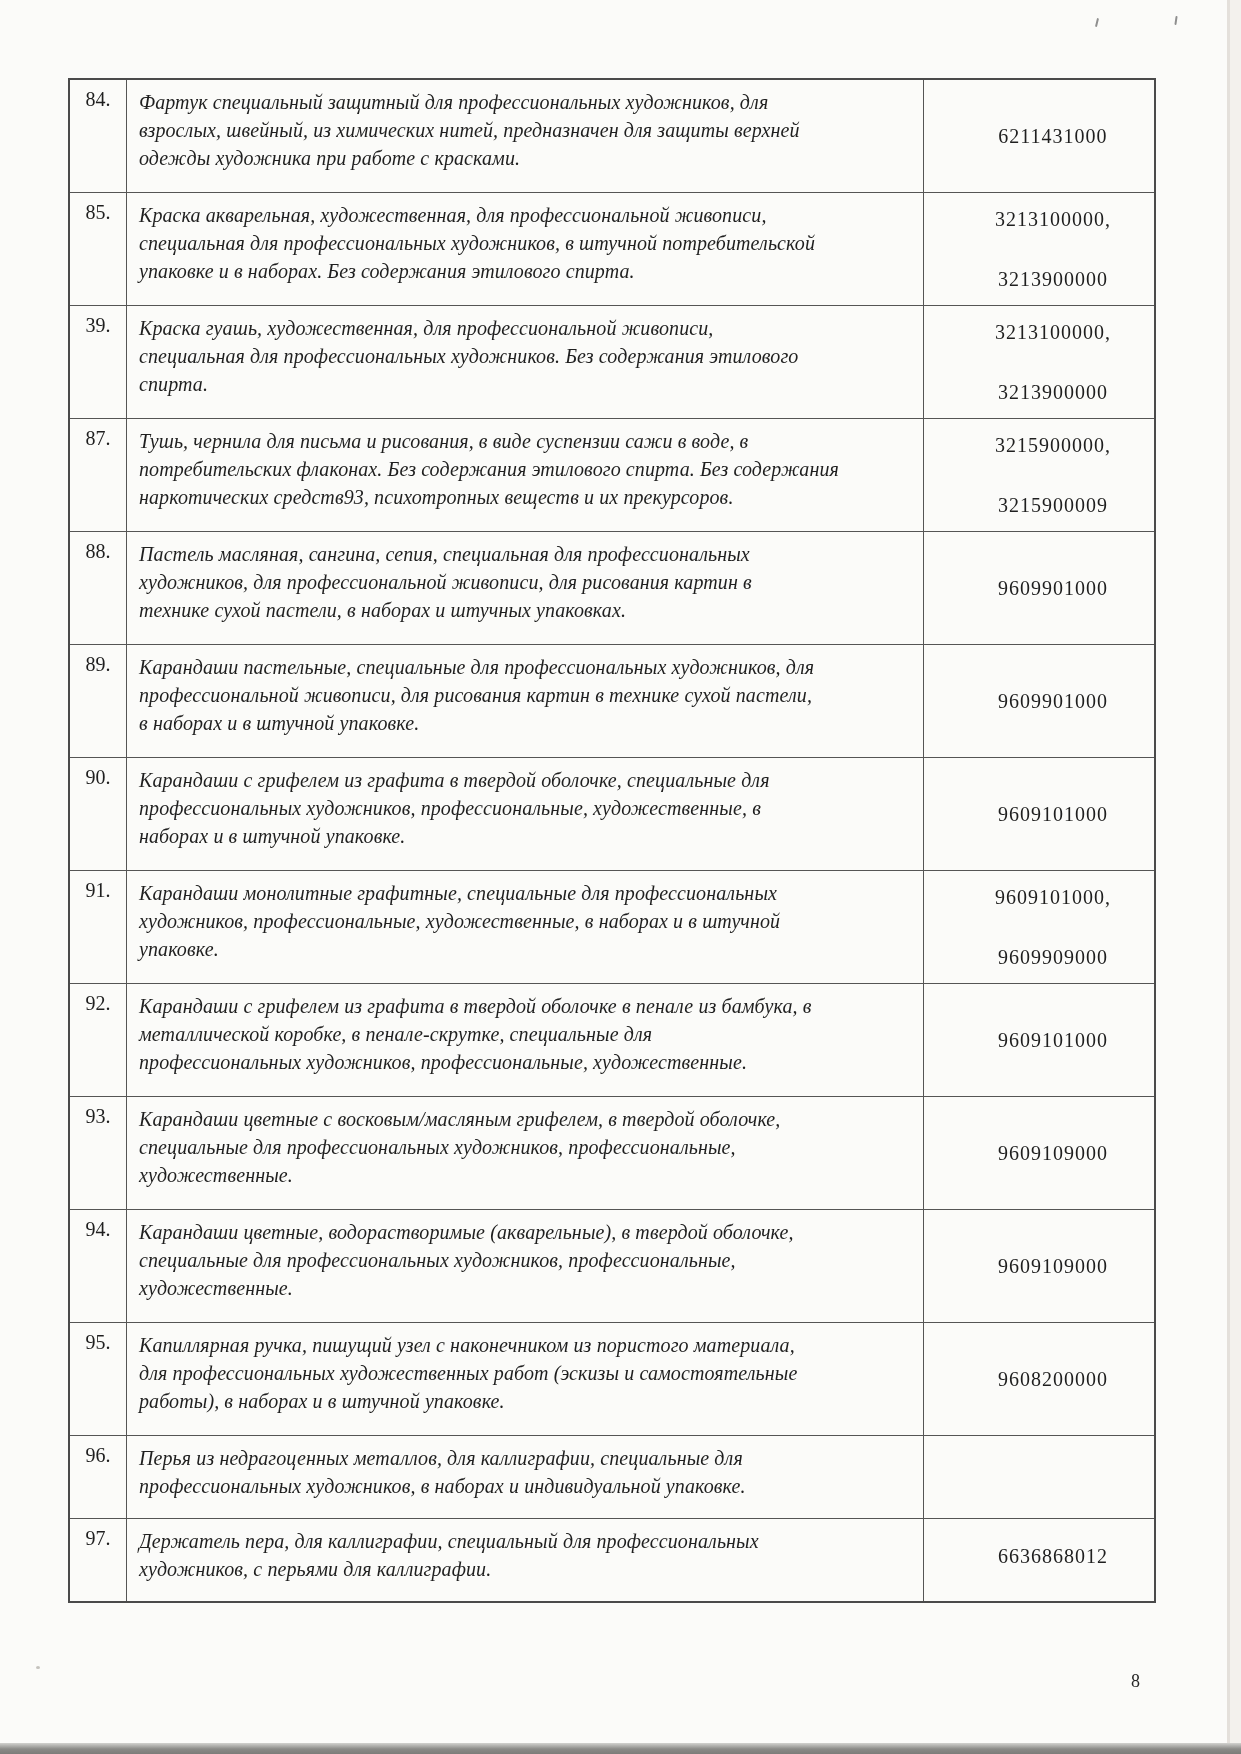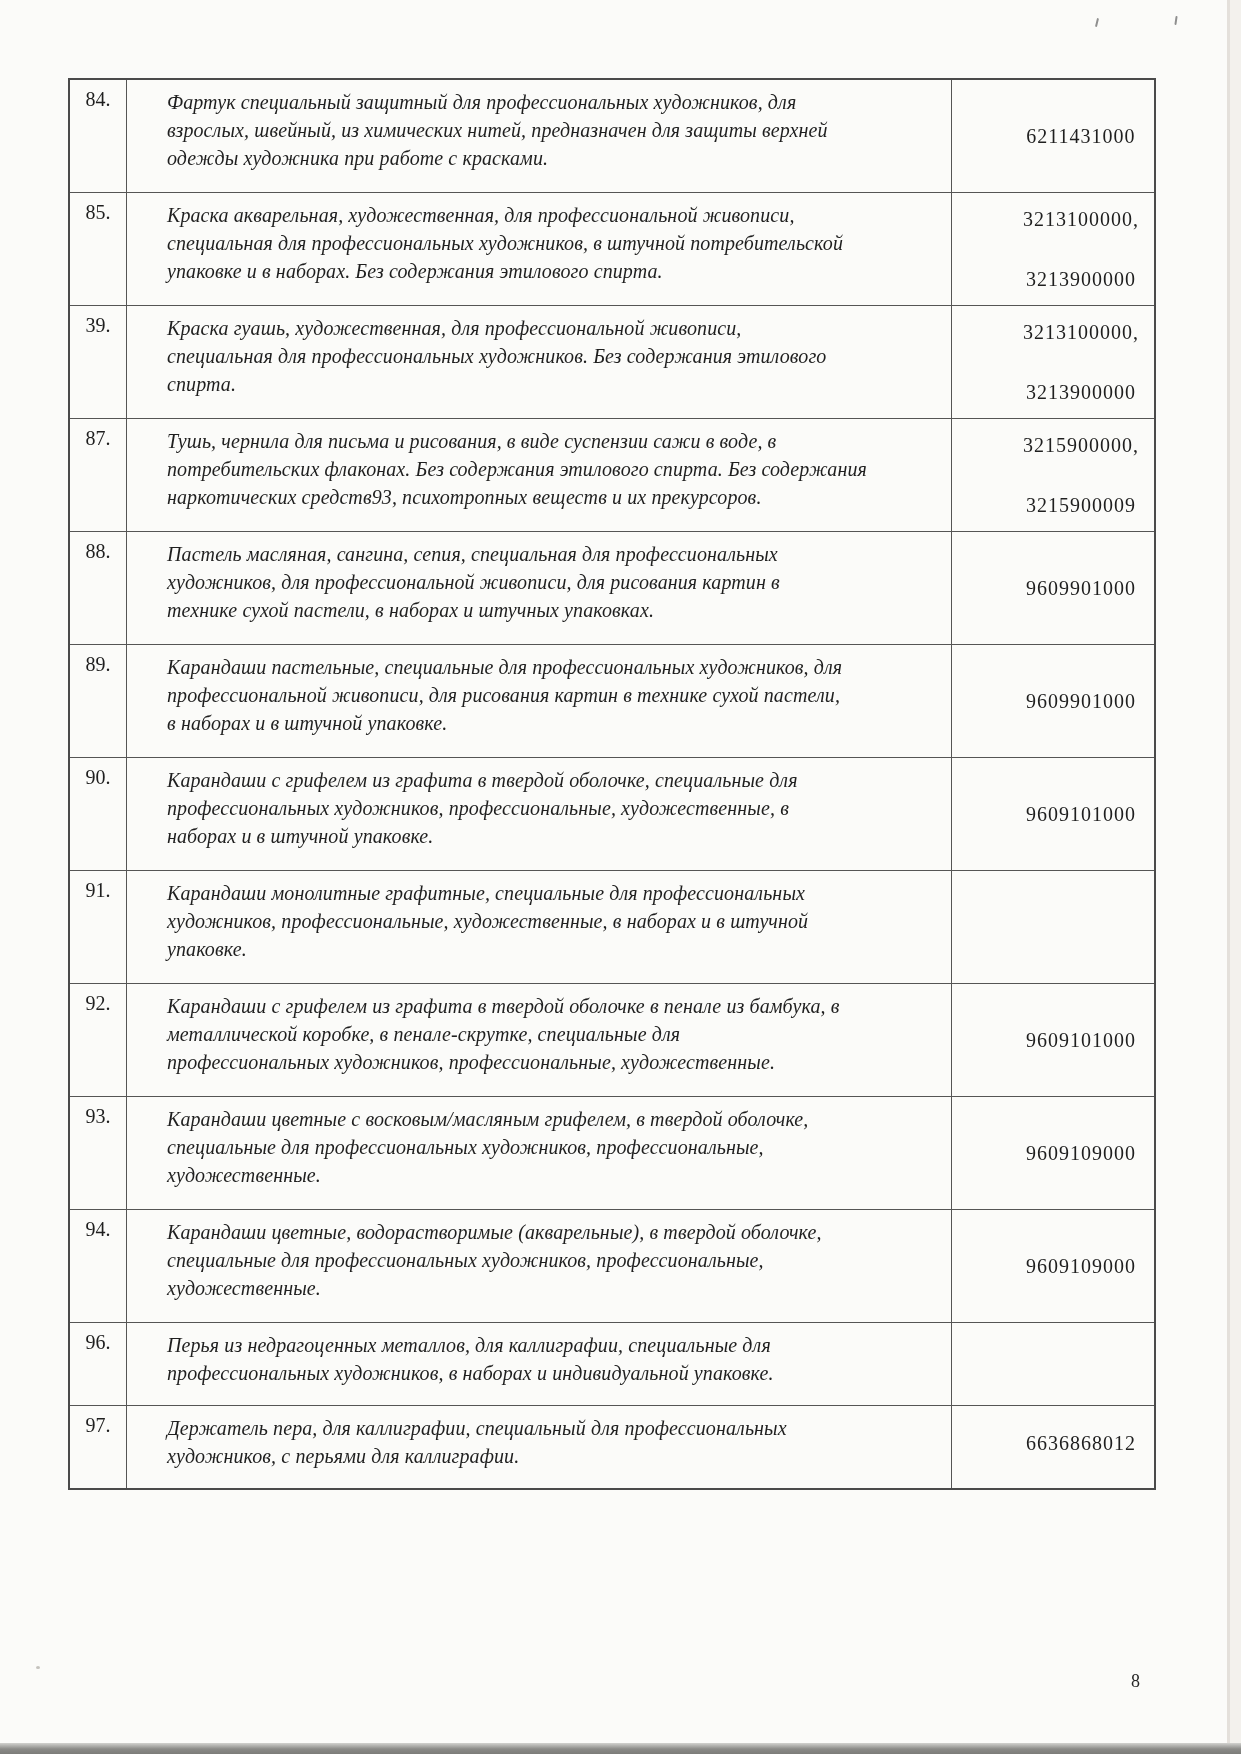--- a/index.html
+++ b/index.html
@@ -54,21 +54,20 @@
     left:68px; top:78px;
     width:1084px;
     border:2px solid #4a4a4a;
     border-bottom-width:2px;
     background:transparent;
   }
   .row{
     display:flex;
     min-height:112px;
     border-bottom:1px solid #555;
-    gap:28px;
   }
   .row:last-child{ border-bottom:none; }
   .row.short{ min-height:82px; }
   .cell-num{
     width:57px;
     flex:0 0 57px;
     border-right:1px solid #555;
     text-align:center;
     font-size:20px;
     padding-top:8px;
@@ -190,20 +189,24 @@
     <div class="cell-codes single">
           <div class="code">9609101000</div>
         </div>
   </div>
 
   <div class="row">
     <div class="cell-num">91.</div>
     <div class="cell-desc">Карандаши монолитные графитные, специальные для профессиональных
 художников, профессиональные, художественные, в наборах и в штучной
 упаковке.</div>
+    <div class="cell-codes double">
+          <div class="code">9609101000,</div>
+          <div class="code">9609909000</div>
+        </div>
   </div>
 
   <div class="row">
     <div class="cell-num">92.</div>
     <div class="cell-desc">Карандаши с грифелем из графита в твердой оболочке в пенале из бамбука, в
 металлической коробке, в пенале-скрутке, специальные для
 профессиональных художников, профессиональные, художественные.</div>
     <div class="cell-codes single">
           <div class="code">9609101000</div>
         </div>
@@ -222,20 +225,29 @@
   <div class="row">
     <div class="cell-num">94.</div>
     <div class="cell-desc">Карандаши цветные, водорастворимые (акварельные), в твердой оболочке,
 специальные для профессиональных художников, профессиональные,
 художественные.</div>
     <div class="cell-codes single">
           <div class="code">9609109000</div>
         </div>
   </div>
 
+  <div class="row">
+    <div class="cell-num">95.</div>
+    <div class="cell-desc">Капиллярная ручка, пишущий узел с наконечником из пористого материала,
+для профессиональных художественных работ (эскизы и самостоятельные
+работы), в наборах и в штучной упаковке.</div>
+    <div class="cell-codes single">
+          <div class="code">9608200000</div>
+        </div>
+  </div>
 
   <div class="row short">
     <div class="cell-num">96.</div>
     <div class="cell-desc">Перья из недрагоценных металлов, для каллиграфии, специальные для
 профессиональных художников, в наборах и индивидуальной упаковке.</div>
   </div>
 
   <div class="row short">
     <div class="cell-num">97.</div>
     <div class="cell-desc">Держатель пера, для каллиграфии, специальный для профессиональных

